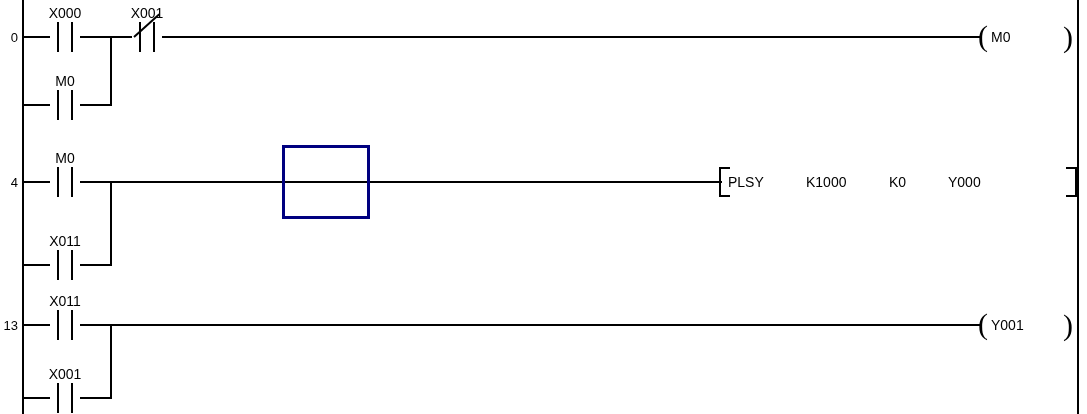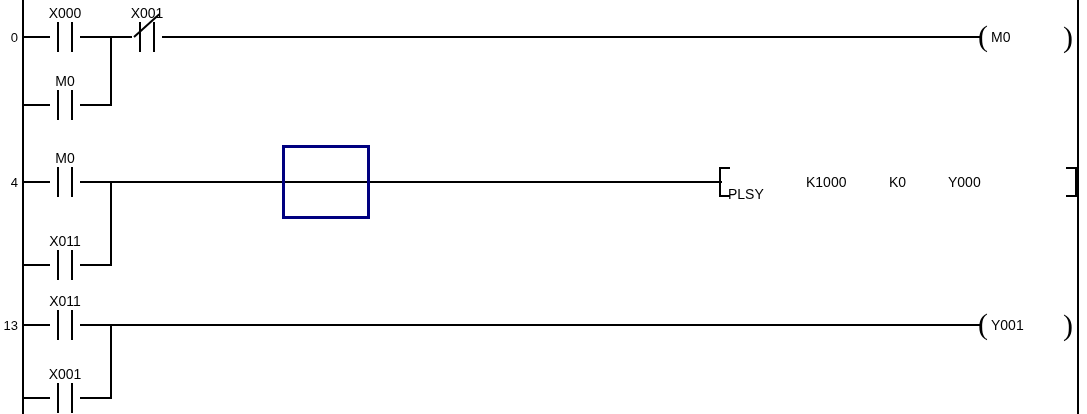--- a/index.html
+++ b/index.html
@@ -211,21 +211,21 @@
   </div>
 
   <div class="sym-label" style="left:65px; top:234px;">X011</div>
   <div class="contact" style="left:65px; top:265px;">
     <span class="bar bar-l"></span>
     <span class="bar bar-r"></span>
   </div>
 
   <div class="bracket bracket-left" style="left:719px;  top:182px;"></div>
   <div class="bracket bracket-right" style="left:1066px; top:182px;"></div>
-  <div class="instr-token" style="left:728px; top:194px;text-align:center;">PLSY</div>
+  <div class="instr-token" style="left:728px; top:182px;text-align:center;">PLSY</div>
   <div class="instr-token" style="left:806px; top:182px;">K1000</div>
   <div class="instr-token" style="left:889px; top:182px;">K0</div>
   <div class="instr-token" style="left:948px; top:182px;">Y000</div>
 
   <div class="selection-cursor" style="left:282px; top:145px; width:88px; height:74px;"></div>
 
   <div class="rung-number" style="left:0px; top:325px; width:18px;">13</div>
 
   <div class="hwire" style="left:22px; top:324px; width:28px;"></div>
   <div class="hwire" style="left:80px; top:324px; width:902px;"></div>

